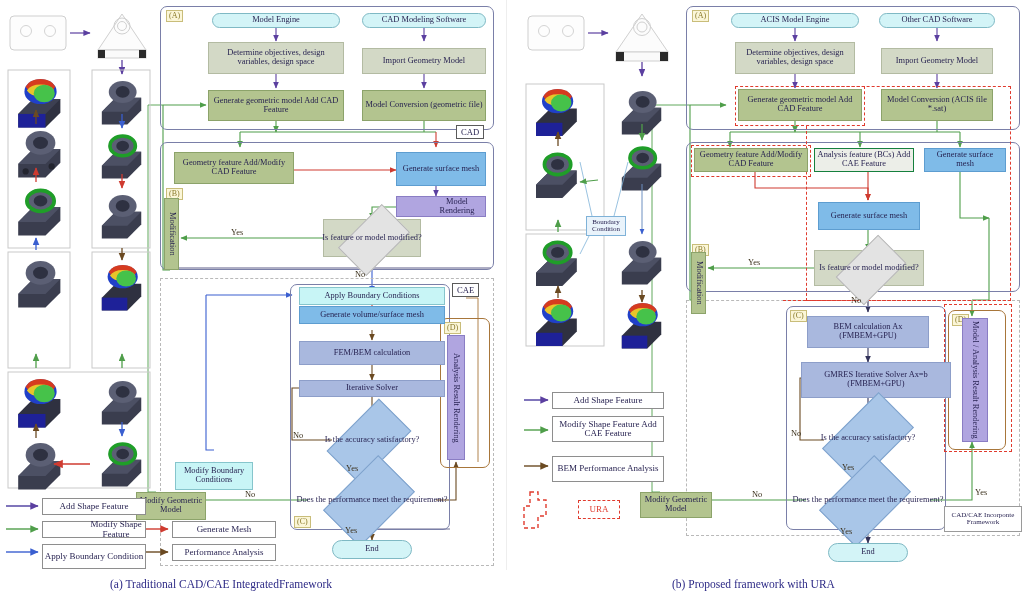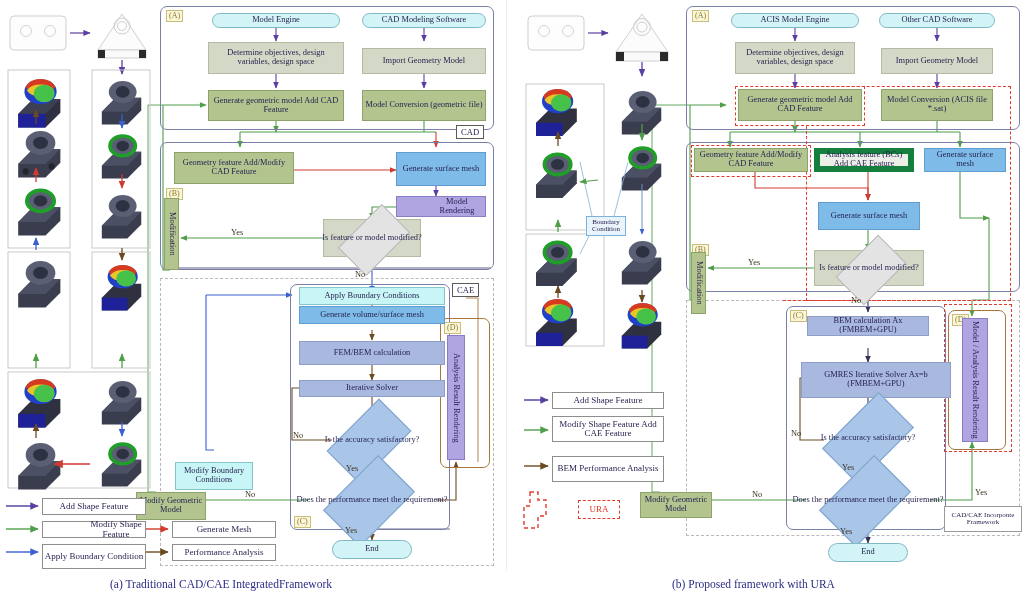--- a/index.html
+++ b/index.html
@@ -6,21 +6,21 @@
   body{width:1024px;height:598px;position:relative;overflow:hidden;
        font-family:"Liberation Serif", serif;color:#241f4e;}
   .fig{position:absolute;left:0;top:0;width:1024px;height:598px;}
 
   
   .node{position:absolute;box-sizing:border-box;display:flex;align-items:center;
         justify-content:center;text-align:center;line-height:1.05;
         font-size:8.4px;color:#241f4e;padding:1px 2px;}
   .green{background:#b3c48f;border:1px solid #8ca36a;}
   .grey{background:#d3d9c6;border:1px solid #b3bba2;}
-  .greyw{background:#eceee8;border:6px solid #15803d;}
+  .greyw{background:#eceee8;border:1px solid #15803d;}
   .blue{background:#7fbbe8;border:1px solid #5d9dd0;}
   .bluel{background:#a9b8de;border:1px solid #8d9ec9;}
   .cyan{background:#c8f5f6;border:1px solid #86c5cc;}
   .cyanterm{background:#d3f4f7;border:1px solid #7fb9c4;border-radius:12px;}
   .purple{background:#b0a5e0;border:1px solid #8a7dc4;}
   .white{background:#fff;border:1px solid #9a9a9a;}
   .vert{writing-mode:vertical-rl;}
 
   
   .diamond{position:absolute;box-sizing:border-box;}
@@ -511,21 +511,21 @@
 <div class="node greyw" style="left:814px;top:148px;width:100px;height:24px;">Analysis feature (BCs) Add CAE Feature</div>
 <div class="node blue" style="left:924px;top:148px;width:82px;height:24px;">Generate surface mesh</div>
 <div class="node blue" style="left:818px;top:202px;width:102px;height:28px;">Generate surface mesh</div>
 <div class="node green vert" style="left:691px;top:252px;width:15px;height:62px;">Modification</div>
 
 <div class="diamond grey" style="left:814px;top:250px;width:110px;height:36px;">
   <div class="dshape" style="left:36px;top:-11px;width:38px;height:58px;"></div>
   <div class="dtext">Is feature or model modified?</div>
 </div>
 
-<div class="node bluel" style="left:807px;top:316px;width:122px;height:20px;">BEM calculation Ax (FMBEM+GPU)</div>
+<div class="node bluel" style="left:807px;top:316px;width:122px;height:32px;">BEM calculation Ax (FMBEM+GPU)</div>
 <div class="node bluel" style="left:801px;top:362px;width:150px;height:36px;">GMRES Iterative Solver Ax=b (FMBEM+GPU)</div>
 
 <div class="diamond" style="left:810px;top:414px;width:116px;height:48px;">
   <div class="dshape" style="left:33px;top:-16px;width:48px;height:78px;"></div>
   <div class="dtext">Is the accuracy satisfactory?</div>
 </div>
 <div class="diamond" style="left:798px;top:478px;width:140px;height:44px;">
   <div class="dshape" style="left:41px;top:-16px;width:50px;height:76px;"></div>
   <div class="dtext">Does the performance meet the requirement?</div>
 </div>

